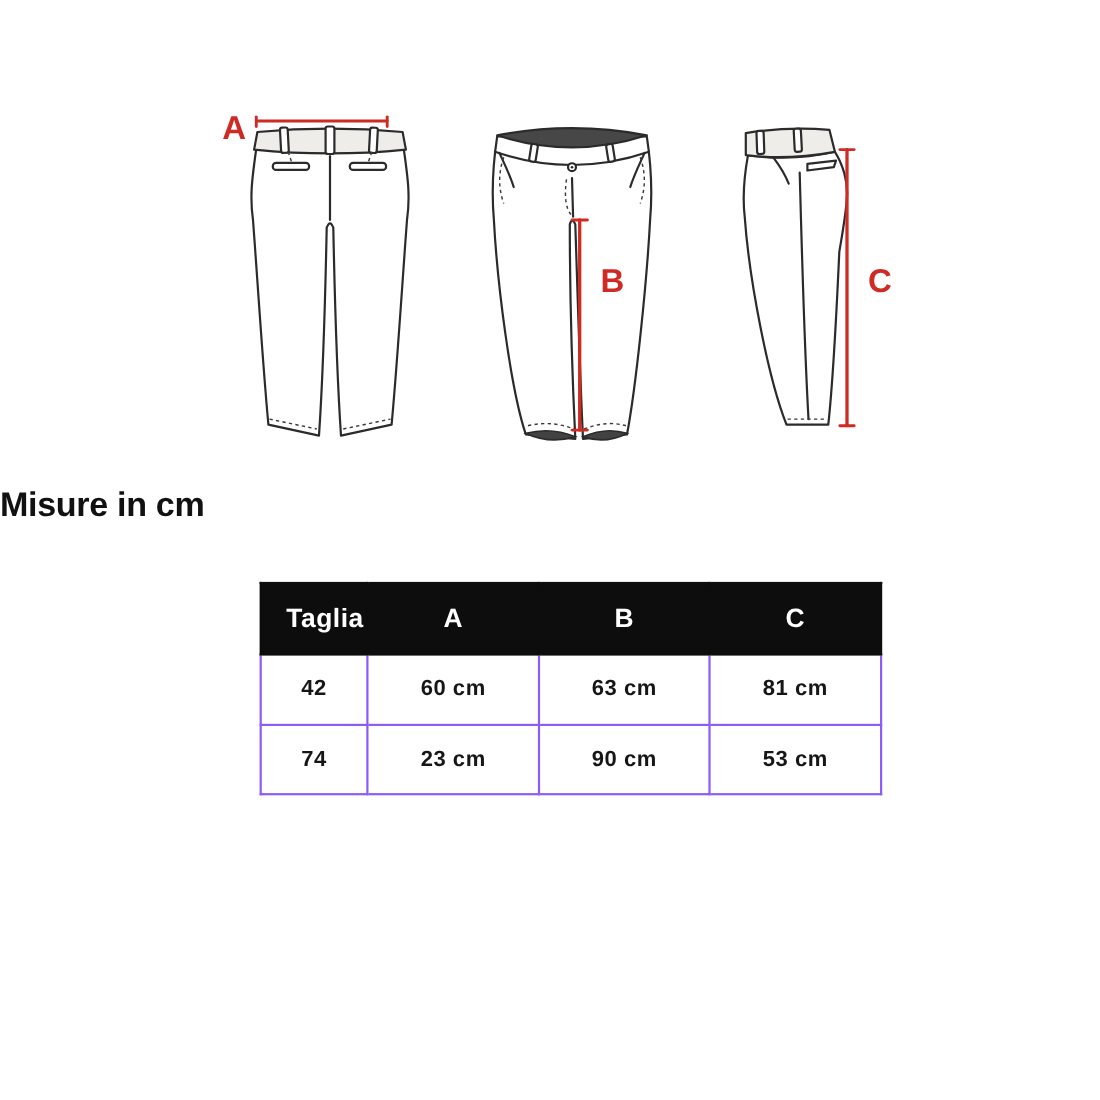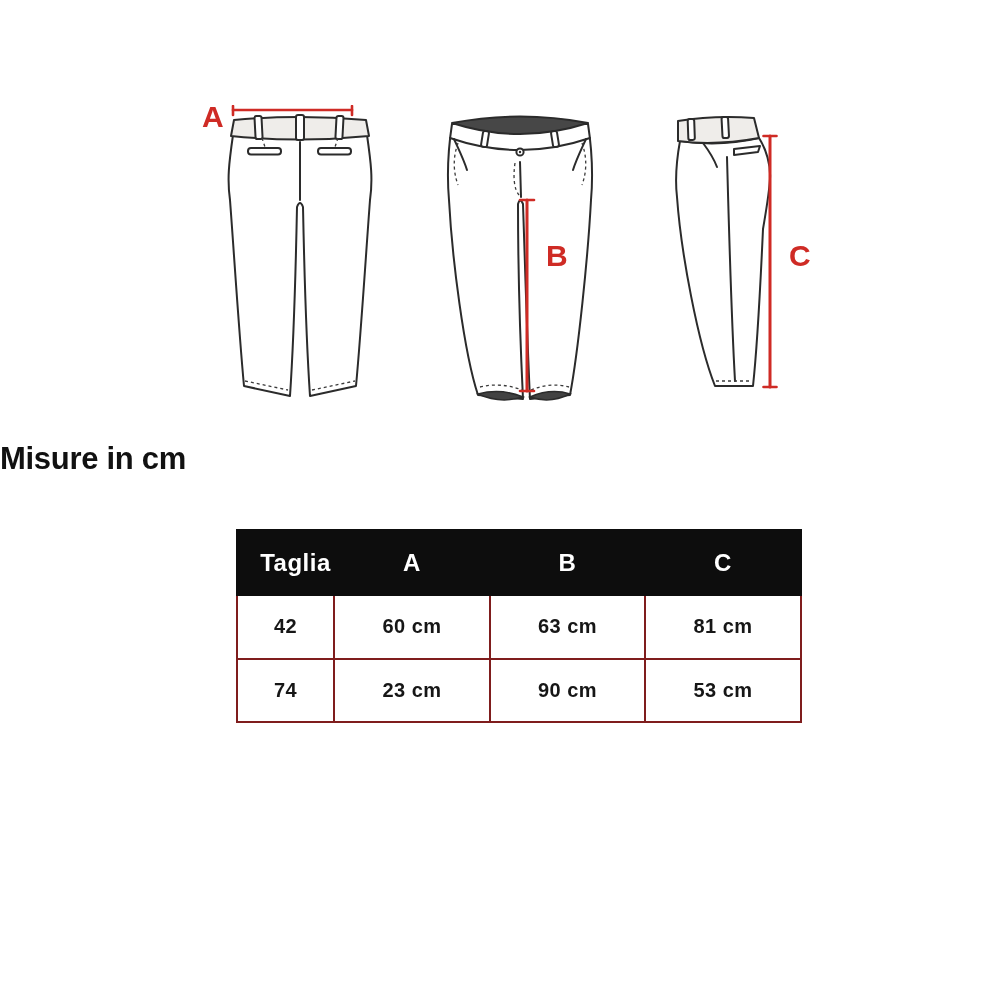--- a/index.html
+++ b/index.html
@@ -19,21 +19,21 @@
   table.size-table{
     position:absolute;left:236px;top:529px;width:564px;border-collapse:collapse;
     table-layout:fixed;
   }
   table.size-table th{
     background:#0d0d0d;color:#ffffff;height:61px;font-size:24px;font-weight:700;
     border:2px solid #0d0d0d;text-align:center;letter-spacing:0.5px;
   }
   table.size-table th.taglia{text-align:center;padding-left:21px;}
   table.size-table td{
-    border:2px solid #7f1d1d;height:59.5px;text-align:center;vertical-align:middle;
+    border:2px solid #8b5cf6;height:59.5px;text-align:center;vertical-align:middle;
     font-size:20px;font-weight:700;color:#161616;background:#ffffff;letter-spacing:0.5px;margin-left:44px;
   }
 </style>
 </head>
 <body>
 
 <div class="canvas">
 
   <svg class="fig-svg" style="left:225px;top:105px" width="150" height="300" viewBox="0 0 150 300">
     <g stroke="#2b2b2b" stroke-width="2" fill="#ffffff" stroke-linejoin="round" stroke-linecap="round">

